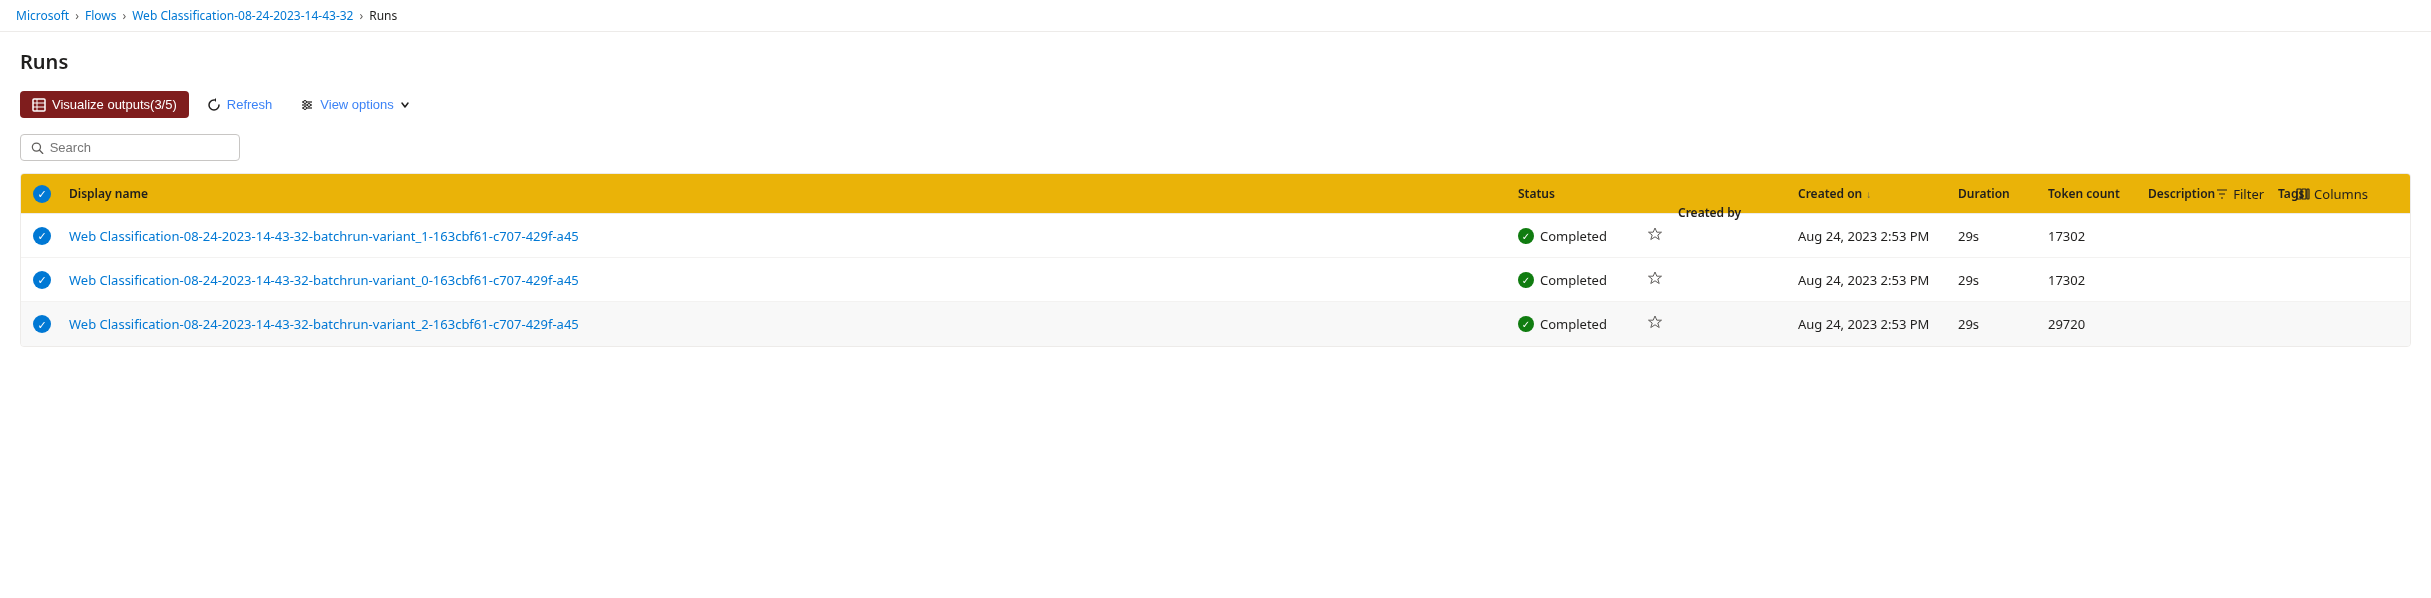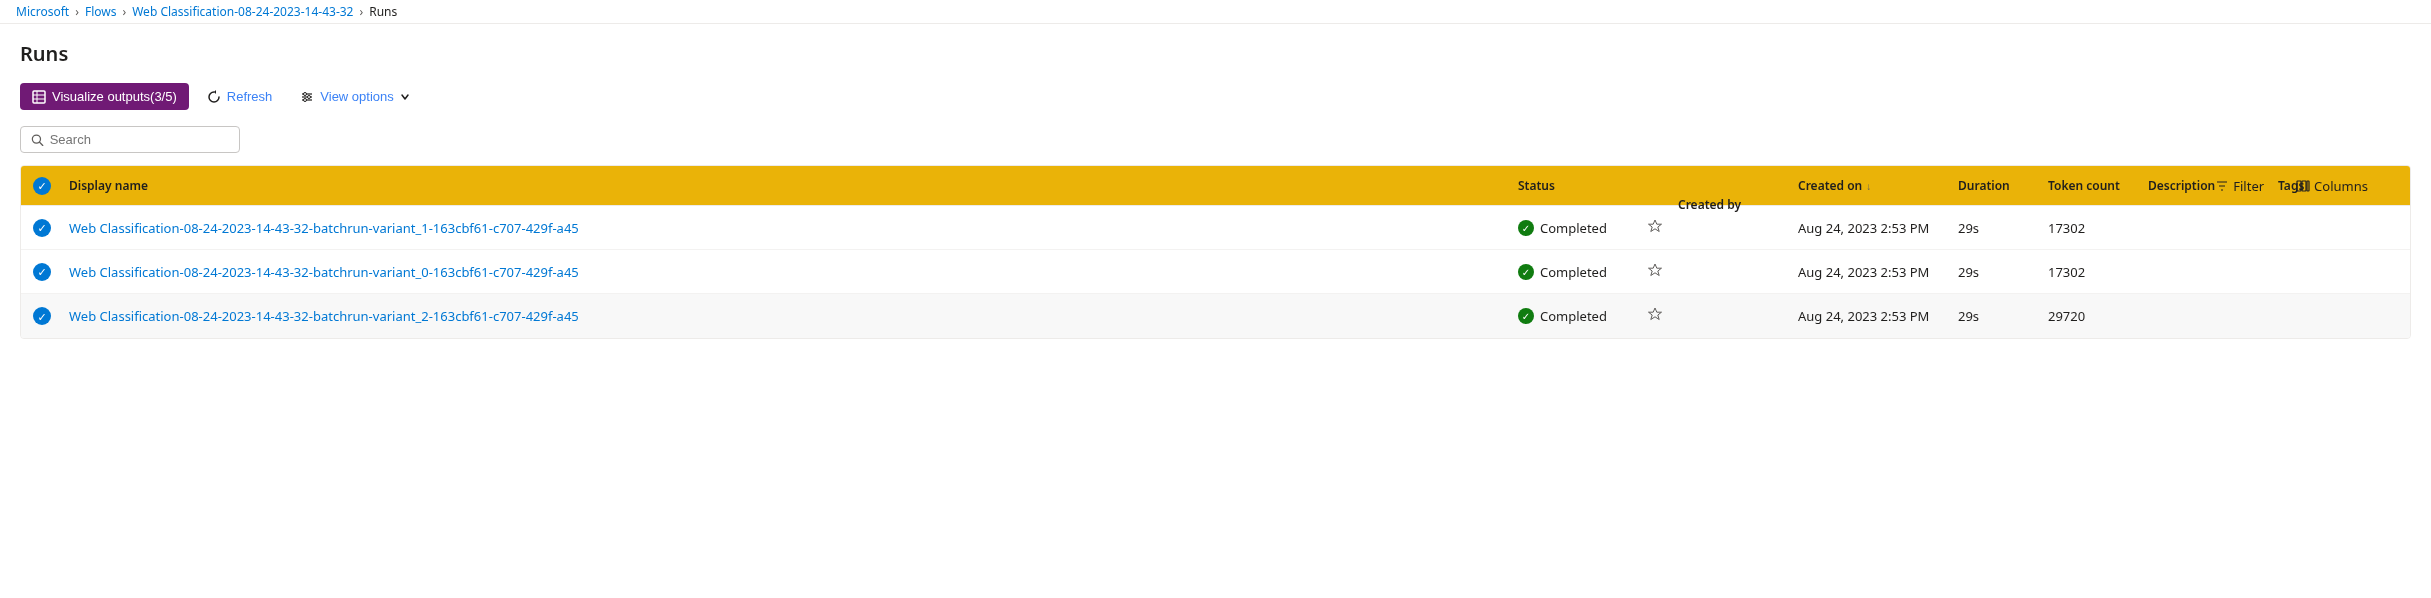--- a/index.html
+++ b/index.html
@@ -3,21 +3,21 @@
   <meta charset="utf-8">
   <style>
     * { box-sizing: border-box; margin: 0; padding: 0; }
     body {
       font-family: 'Segoe UI', system-ui, -apple-system, sans-serif;
       font-size: 13px;
       color: #201f1e;
       background: #ffffff;
     }
     .top-bar {
-      height: 24px;
+      height: 32px;
       background: #fff;
       border-bottom: 1px solid #edebe9;
       display: flex;
       align-items: center;
       padding: 0 16px;
       gap: 6px;
     }
     .breadcrumb-item {
       color: #0078d4;
       font-size: 12px;
@@ -40,21 +40,21 @@
       color: #201f1e;
       margin-bottom: 16px;
     }
     .toolbar {
       display: flex;
       align-items: center;
       gap: 8px;
       margin-bottom: 16px;
     }
     .btn-primary {
-      background: #701a75;
+      background: #7f1d1d;
       color: white;
       border: none;
       border-radius: 4px;
       padding: 6px 12px;
       font-size: 13px;
       cursor: pointer;
       display: flex;
       align-items: center;
       gap: 6px;
       white-space: nowrap;

